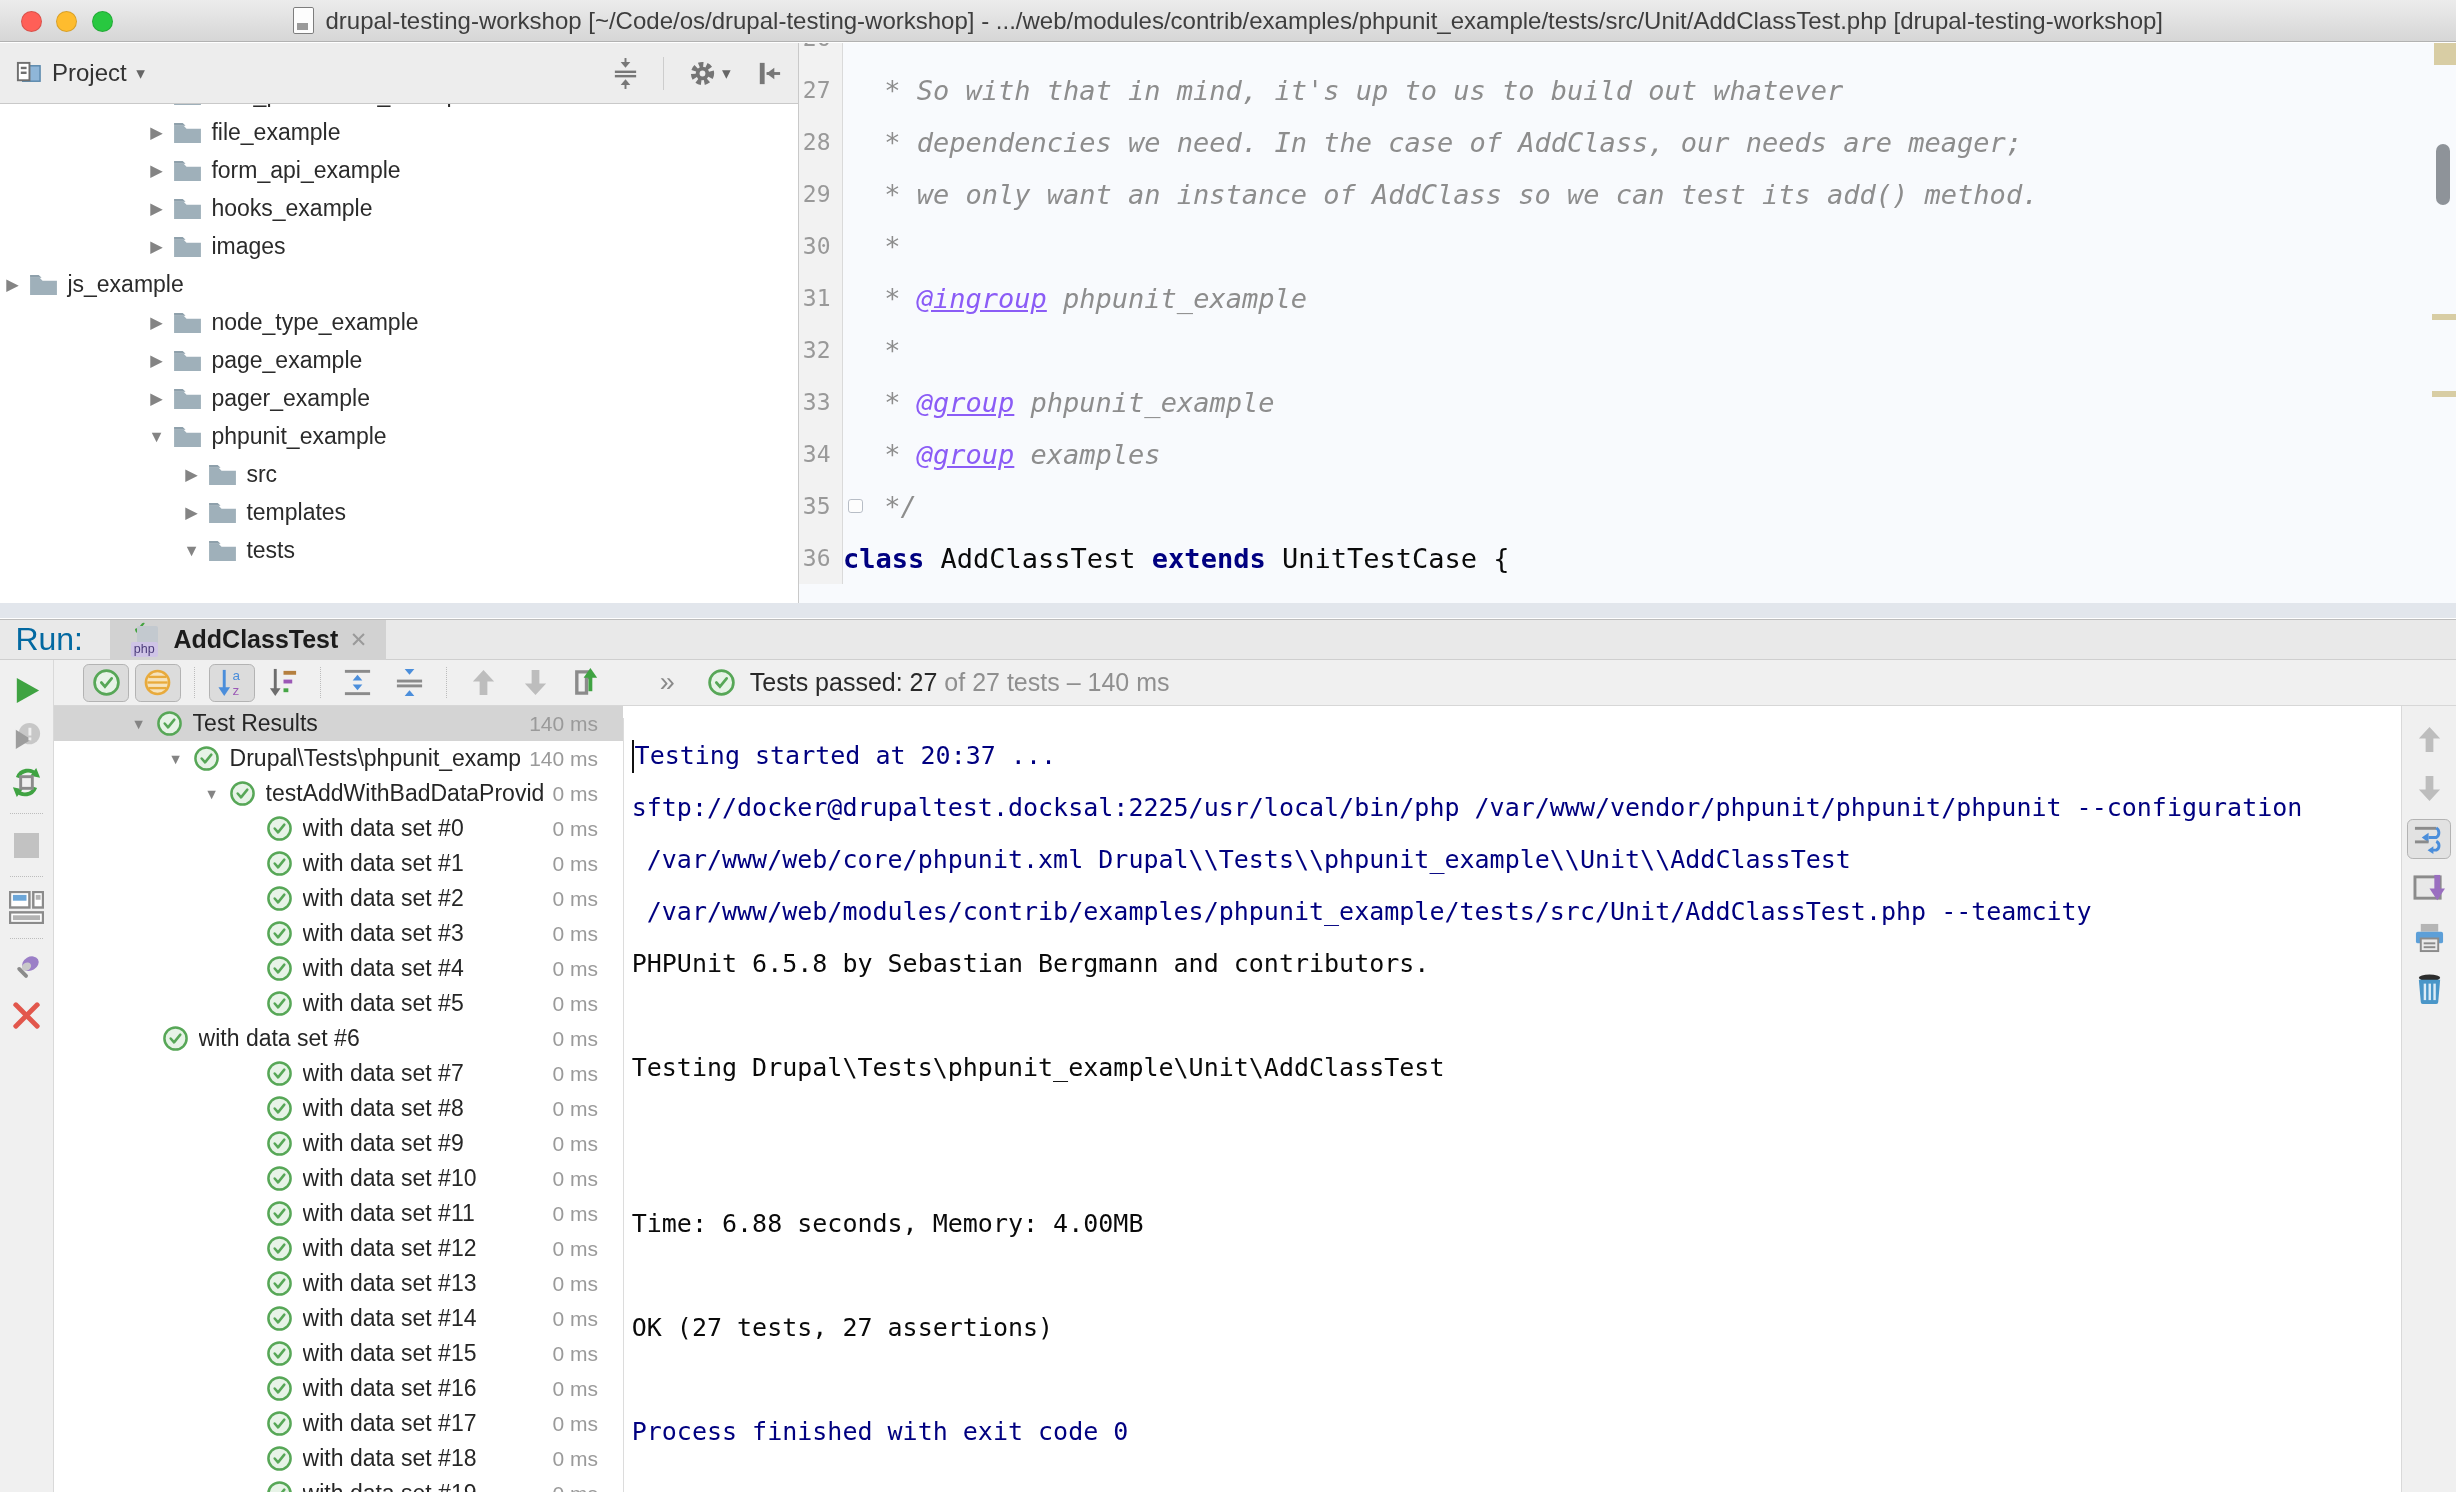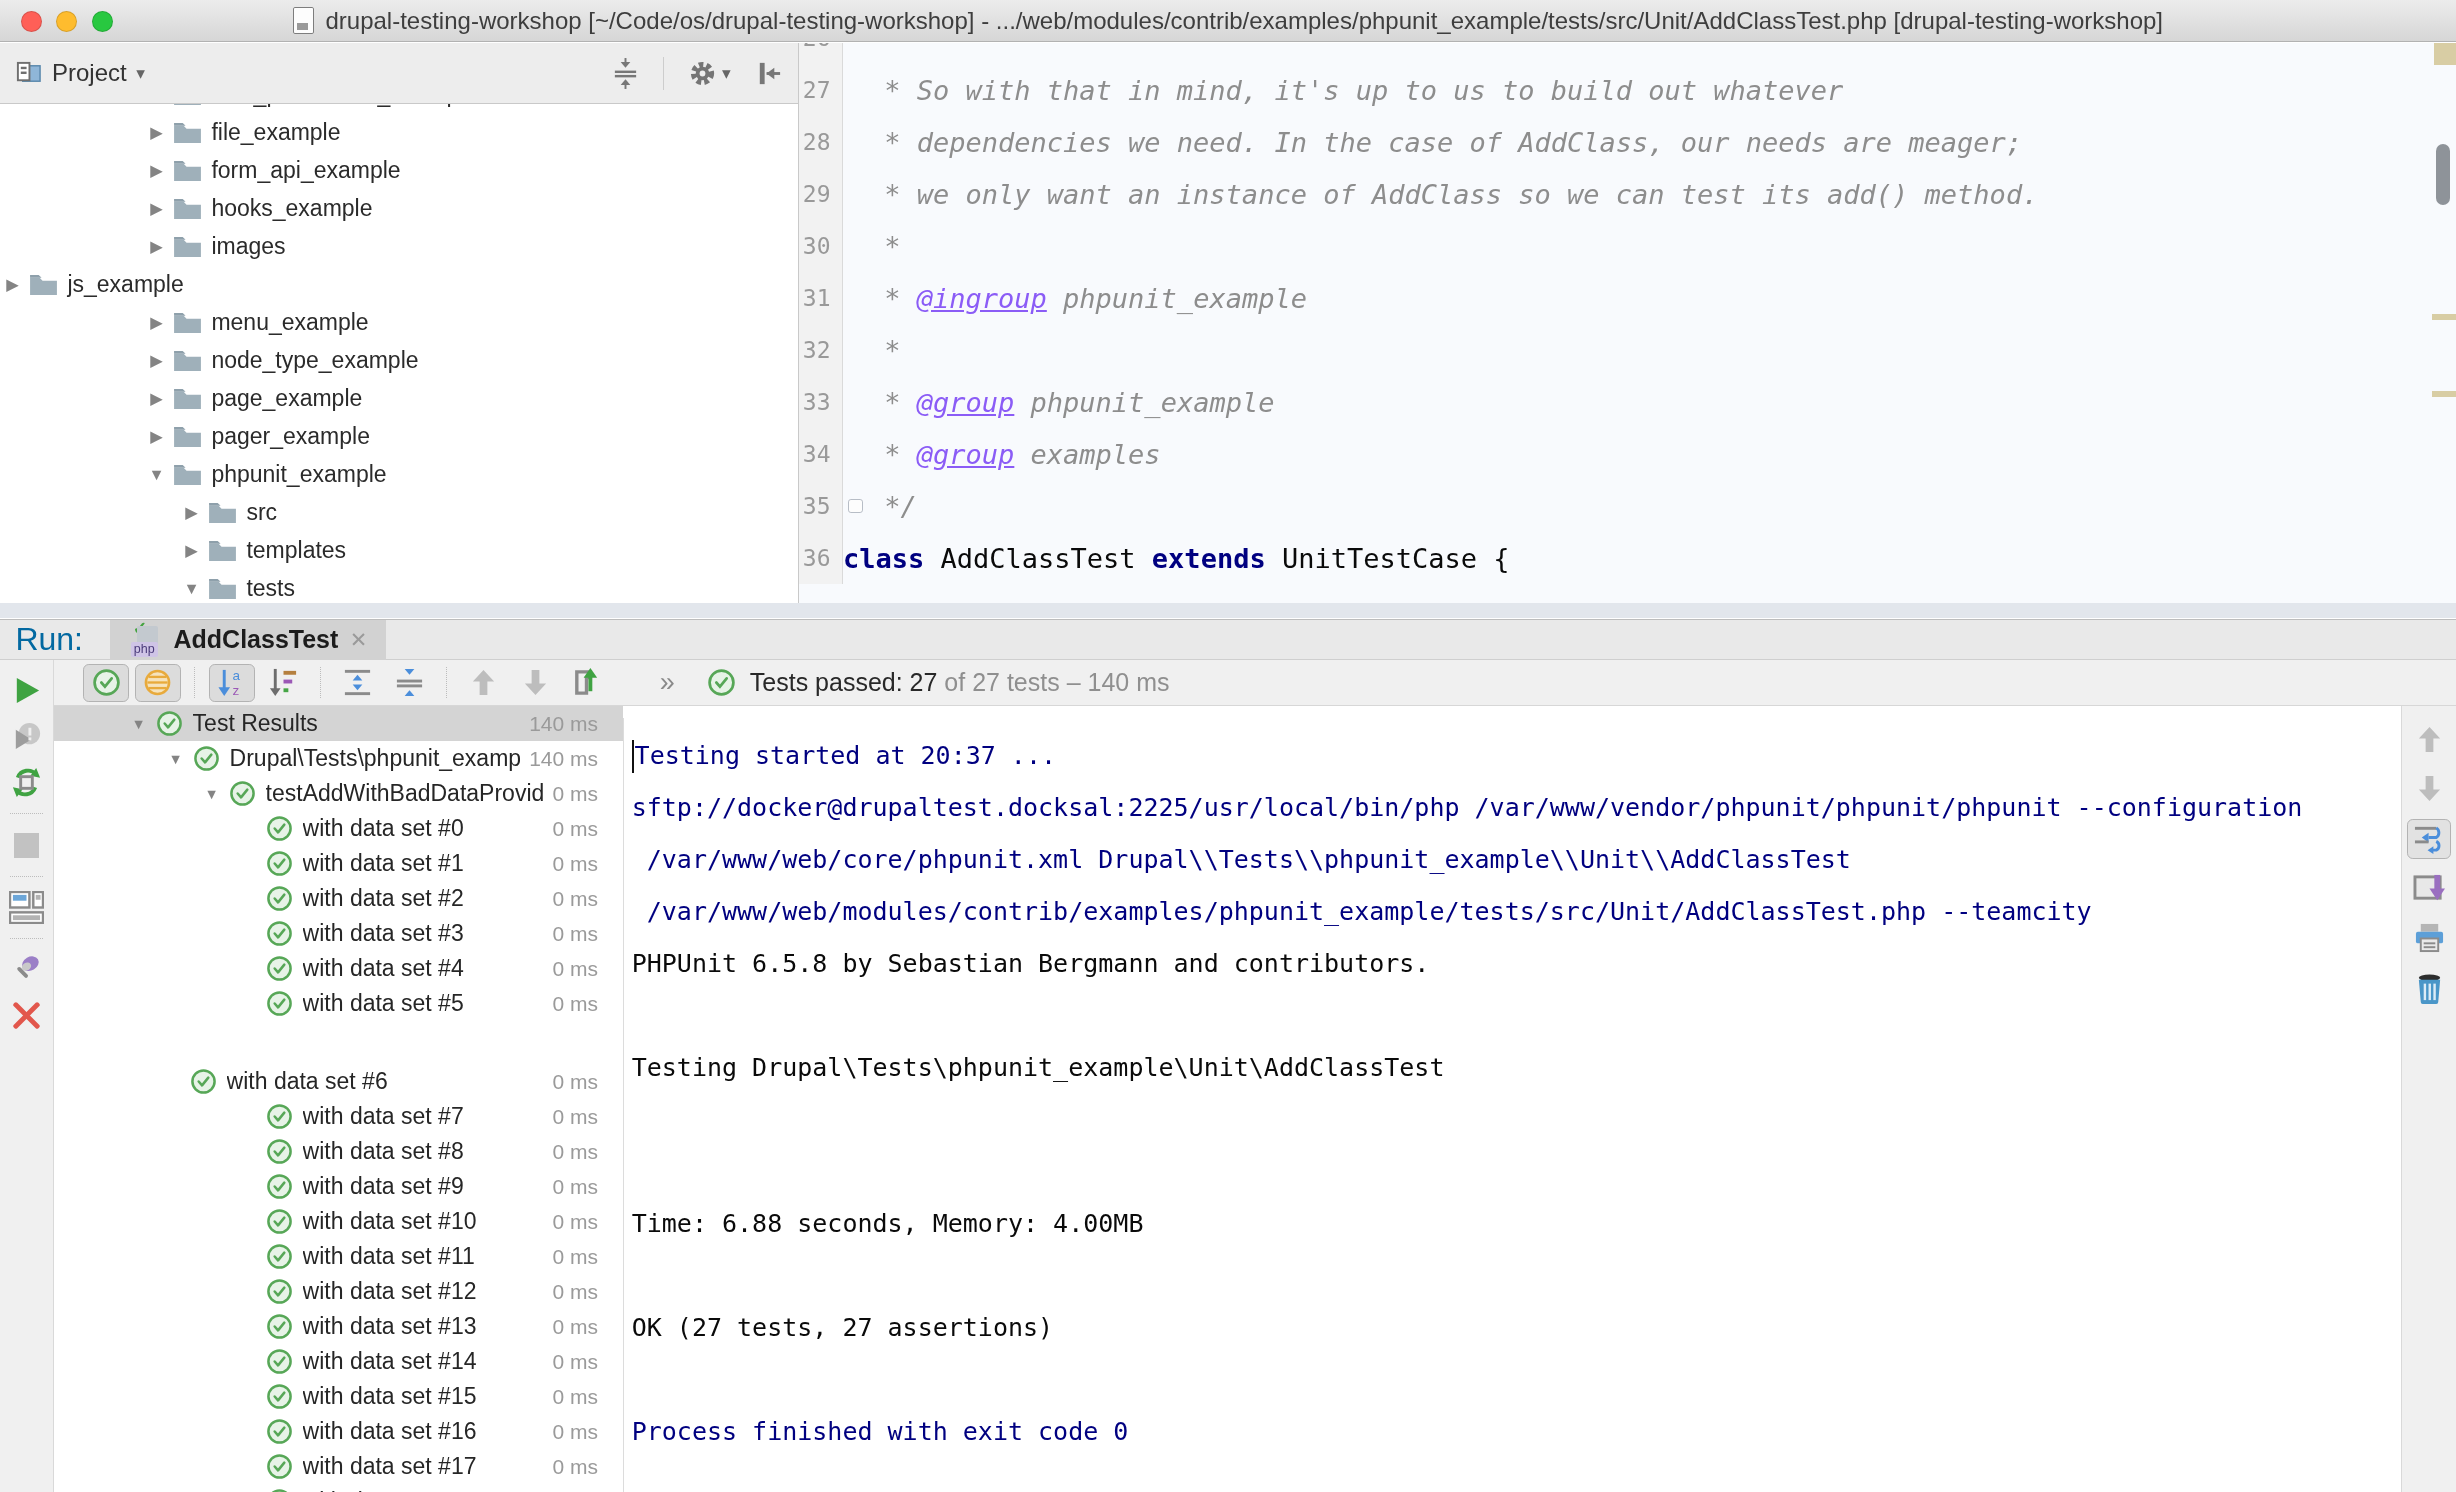--- a/index.html
+++ b/index.html
@@ -197,28 +197,20 @@
     </svg>
     <span class="lbl">images</span>
   </div>
           <div class="ptree-row" style="">
     <span class="tw collapsed"></span>
     <svg class="folder" width="29" height="23" viewBox="0 0 30 24">
       <path d="M1 5 h10 l3 3 h15 v15 h-28 z" fill="#9fb0ba"></path>
       <path d="M1 2 h9 l3 3 h-12 z" fill="#8ea0ab"></path>
     </svg>
     <span class="lbl">js_example</span>
-  </div>
-          <div class="ptree-row" style="padding-left: 144px;">
-    <span class="tw collapsed"></span>
-    <svg class="folder" width="29" height="23" viewBox="0 0 30 24">
-      <path d="M1 5 h10 l3 3 h15 v15 h-28 z" fill="#9fb0ba"></path>
-      <path d="M1 2 h9 l3 3 h-12 z" fill="#8ea0ab"></path>
-    </svg>
-    <span class="lbl">menu_example</span>
   </div>
           <div class="ptree-row" style="padding-left: 144px;">
     <span class="tw collapsed"></span>
     <svg class="folder" width="29" height="23" viewBox="0 0 30 24">
       <path d="M1 5 h10 l3 3 h15 v15 h-28 z" fill="#9fb0ba"></path>
       <path d="M1 2 h9 l3 3 h-12 z" fill="#8ea0ab"></path>
     </svg>
     <span class="lbl">node_type_example</span>
   </div>
           <div class="ptree-row" style="padding-left: 144px;">
@@ -599,21 +591,21 @@
   </div>
               <div class="trow" style="padding-left: 177px;">
     <span class="tw none"></span>
     <svg class="check" width="27" height="27" viewBox="0 0 28 28">
       <circle cx="14" cy="14" r="11.5" fill="#e7f3e7" stroke="#57a757" stroke-width="2.6"></circle>
       <path d="M9 14 l3.5 4 l6.5 -8" fill="none" stroke="#57a757" stroke-width="2.6" stroke-linecap="round" stroke-linejoin="round"></path>
     </svg>
     <span class="lbl">with data set #5</span>
     <span class="time">0 ms</span>
   </div>
-              <div class="trow" style="padding-left: 101px; margin-top: 43px;">
+              <div class="trow" style="padding-left: 73px;">
     <span class="tw none"></span>
     <svg class="check" width="27" height="27" viewBox="0 0 28 28">
       <circle cx="14" cy="14" r="11.5" fill="#e7f3e7" stroke="#57a757" stroke-width="2.6"></circle>
       <path d="M9 14 l3.5 4 l6.5 -8" fill="none" stroke="#57a757" stroke-width="2.6" stroke-linecap="round" stroke-linejoin="round"></path>
     </svg>
     <span class="lbl">with data set #6</span>
     <span class="time">0 ms</span>
   </div>
               <div class="trow" style="padding-left: 177px;">
     <span class="tw none"></span>

